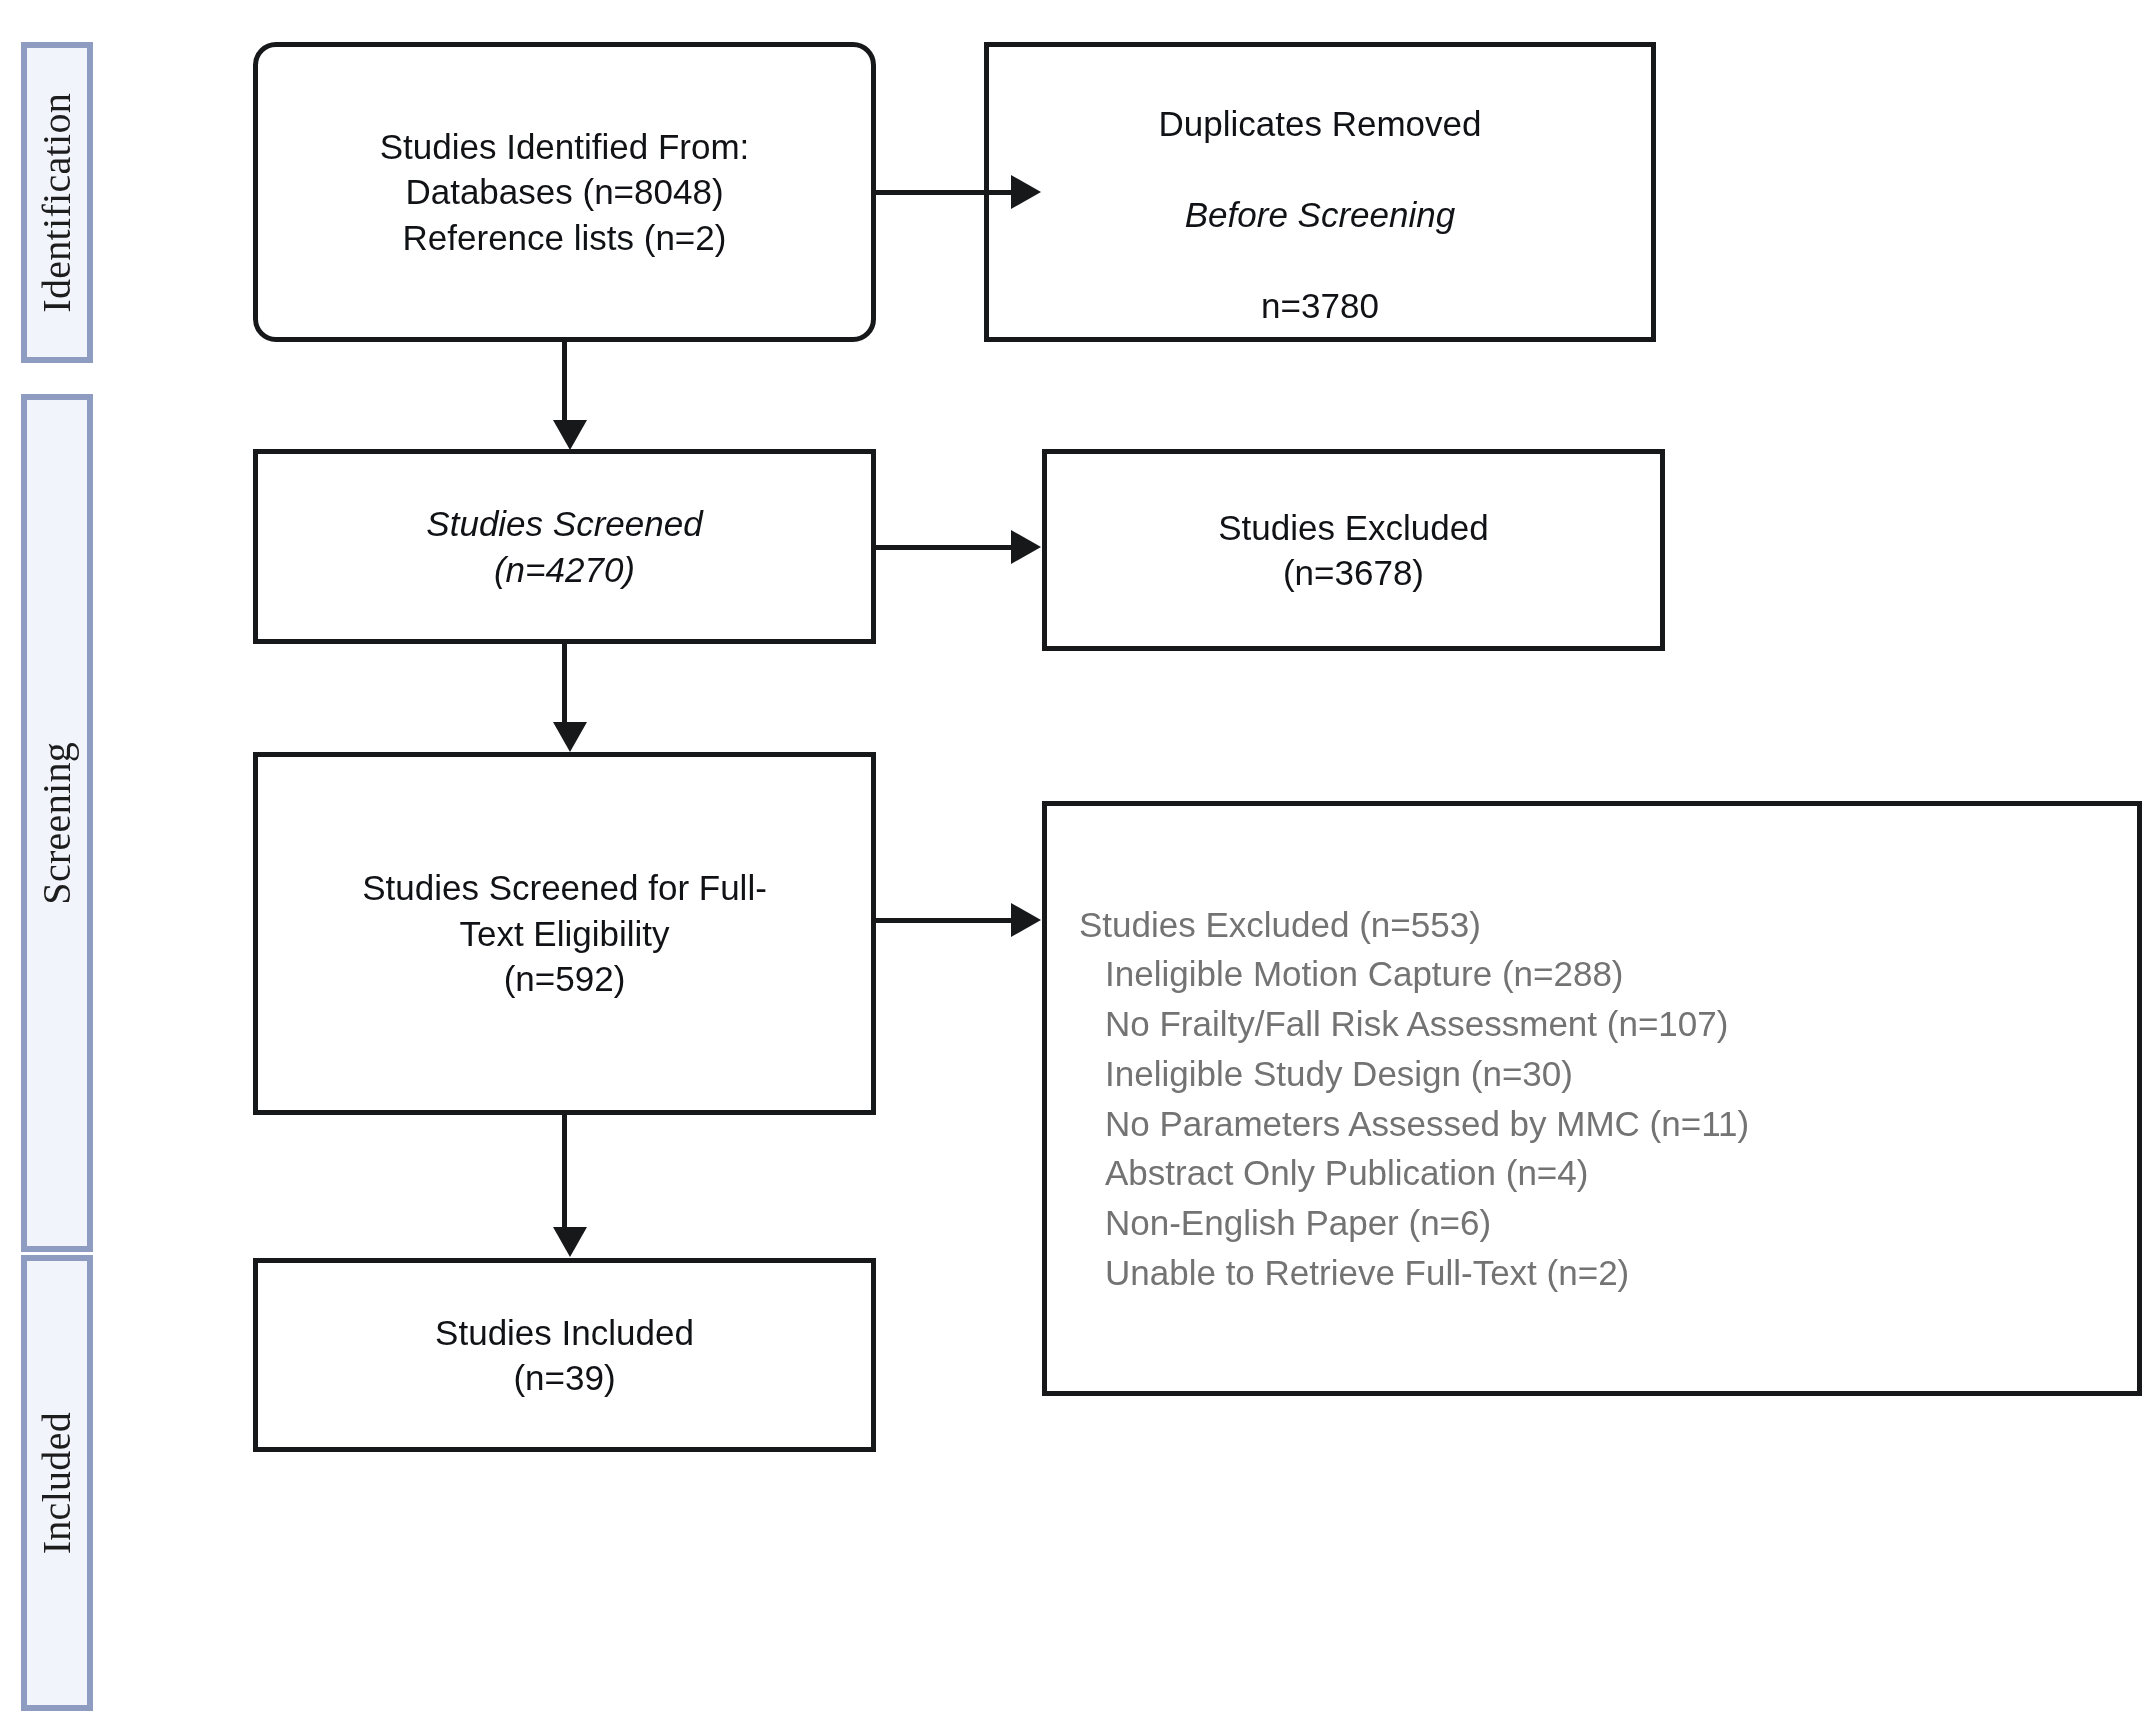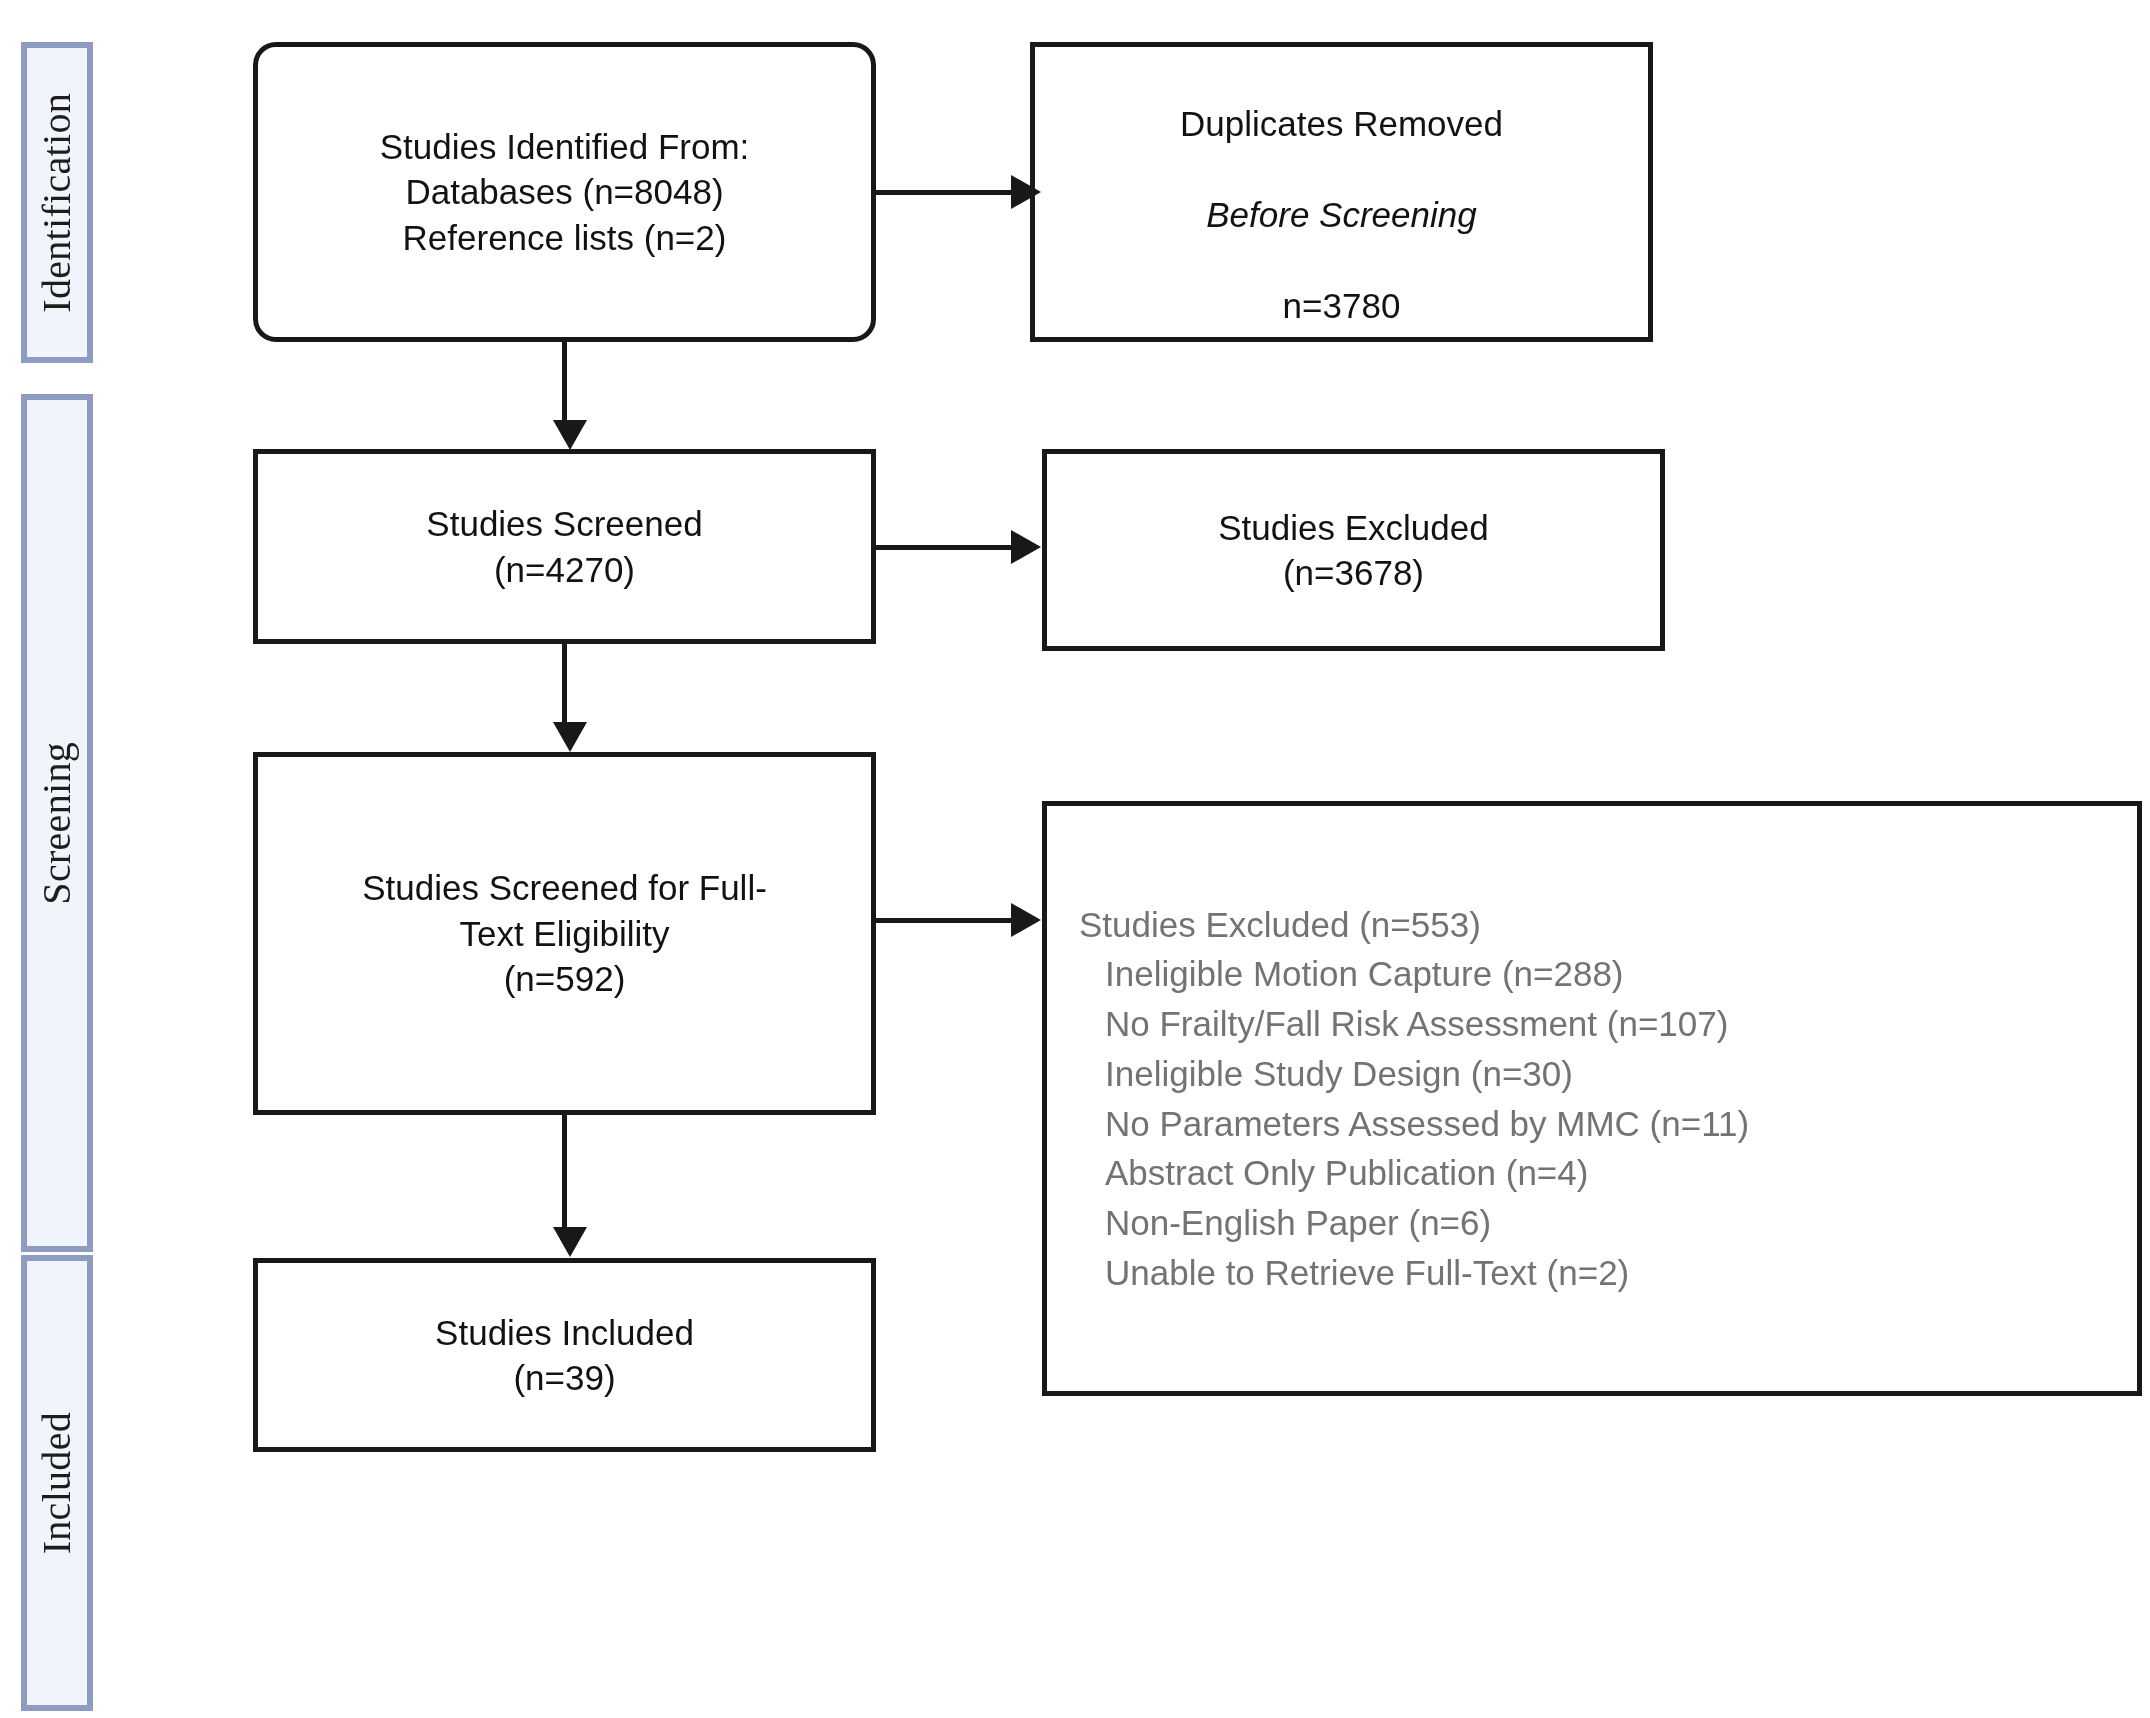--- a/index.html
+++ b/index.html
@@ -59,22 +59,22 @@
     font-family: "Liberation Sans", sans-serif;
     font-size: 35px;
     line-height: 1.30;
     color: #111216;
     padding: 0 10.3px;
     white-space: pre-line;
   }
   .flow-box .txt .ital { font-style: italic; }
 
   #box-identified   { left: 253px;  top: 42px;   width: 623px; height: 300px; border-radius: 23px; }
-  #box-duplicates   { left: 1030px; top: 42px;   width: 623px; height: 300px; }
-  #box-screened     { left: 253px;  top: 449px;  width: 623px; height: 195px; }
+  #box-duplicates   { left: 984px; top: 42px;   width: 672px; height: 300px; }
+  #box-screened     { left: 253px;  top: 449px;  width: 623px; height: 195px; font-style: italic; }
   #box-excluded-1   { left: 1042px; top: 449px;  width: 623px; height: 202px; align-items: center; }
   #box-fulltext     { left: 253px;  top: 752px; width: 623px; height: 363px; }
   #box-included     { left: 253px;  top: 1258px; width: 623px; height: 194px; }
 
   
   #box-excluded-2 {
     left: 1042px; top: 801px; width: 1100px; height: 595px;
     align-items: center;
     justify-content: flex-start;
     text-align: left;

